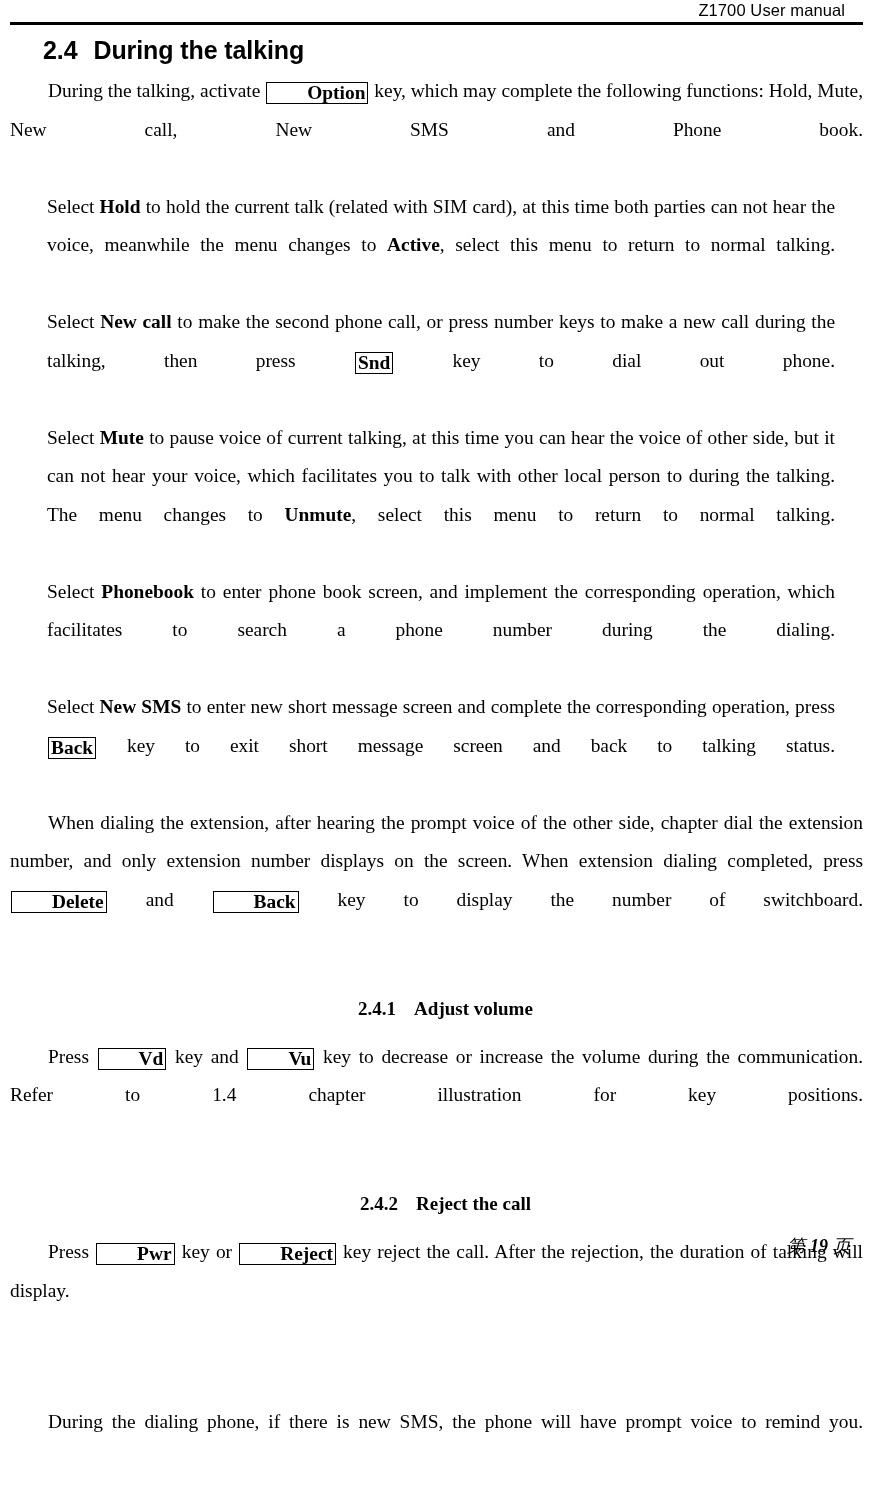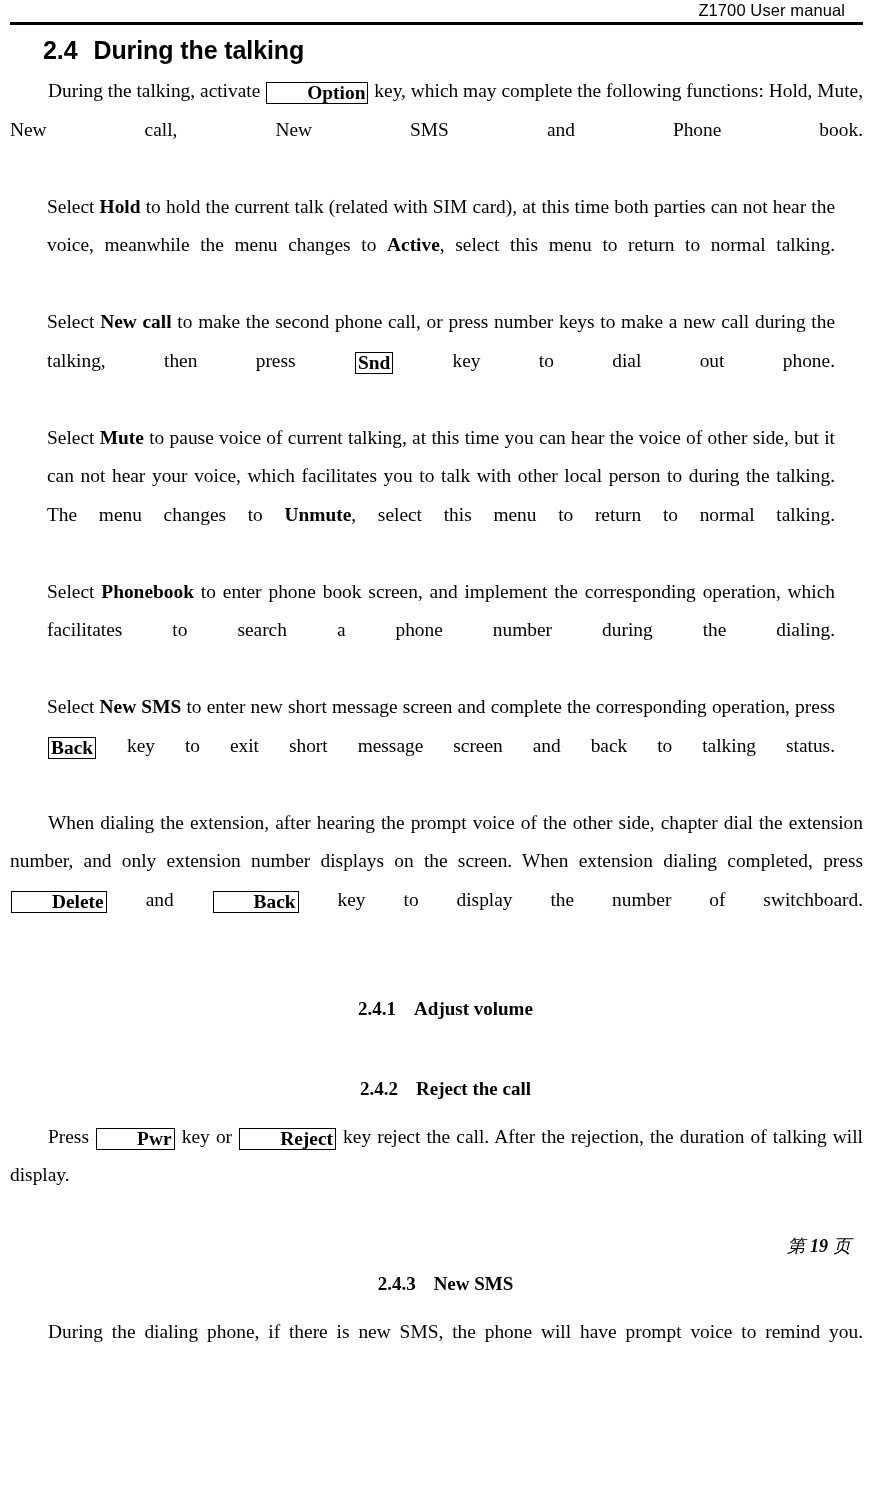--- a/index.html
+++ b/index.html
@@ -198,40 +198,44 @@
     <span class="key">Back</span>
     <span>key to display the number of switchboard.</span>
   </p>
 
   <div class="gap-lg"></div>
 
   <h2 class="sec-h2">
     <span class="num">2.4.1</span><span>Adjust volume</span>
   </h2>
   <div class="gap-sm"></div>
+  <p class="full">
+    <span>Press</span>
+    <span class="key">Vd</span>
+    <span>key and</span>
+    <span class="key">Vu</span>
+    <span>key to decrease or increase the volume during the communication. Refer to 1.4 chapter illustration for key positions.</span>
+  </p>
 
   <div class="gap-lg"></div>
 
   <h2 class="sec-h2">
     <span class="num">2.4.2</span><span>Reject the call</span>
   </h2>
   <div class="gap-sm"></div>
   <p class="full">
     <span>Press</span>
     <span class="key">Pwr</span>
     <span>key or</span>
     <span class="key">Reject</span>
     <span>key reject the call. After the rejection, the duration of talking will display.</span>
   </p>
 
   <div class="gap-lg"></div>
 
-  <h2 class="sec-h2">
-    <span class="num">2.4.3</span><span>New SMS</span>
-  </h2>
   <div class="gap-sm"></div>
   <p class="full">
     <span>During the dialing phone, if there is new SMS, the phone will have prompt voice to remind you.</span>
   </p>
 
   <div class="gap-lg"></div>
 
   <div class="footer">
     <span class="cjk">第</span><span class="pg-num">19</span><span class="cjk">页</span>
   </div>

